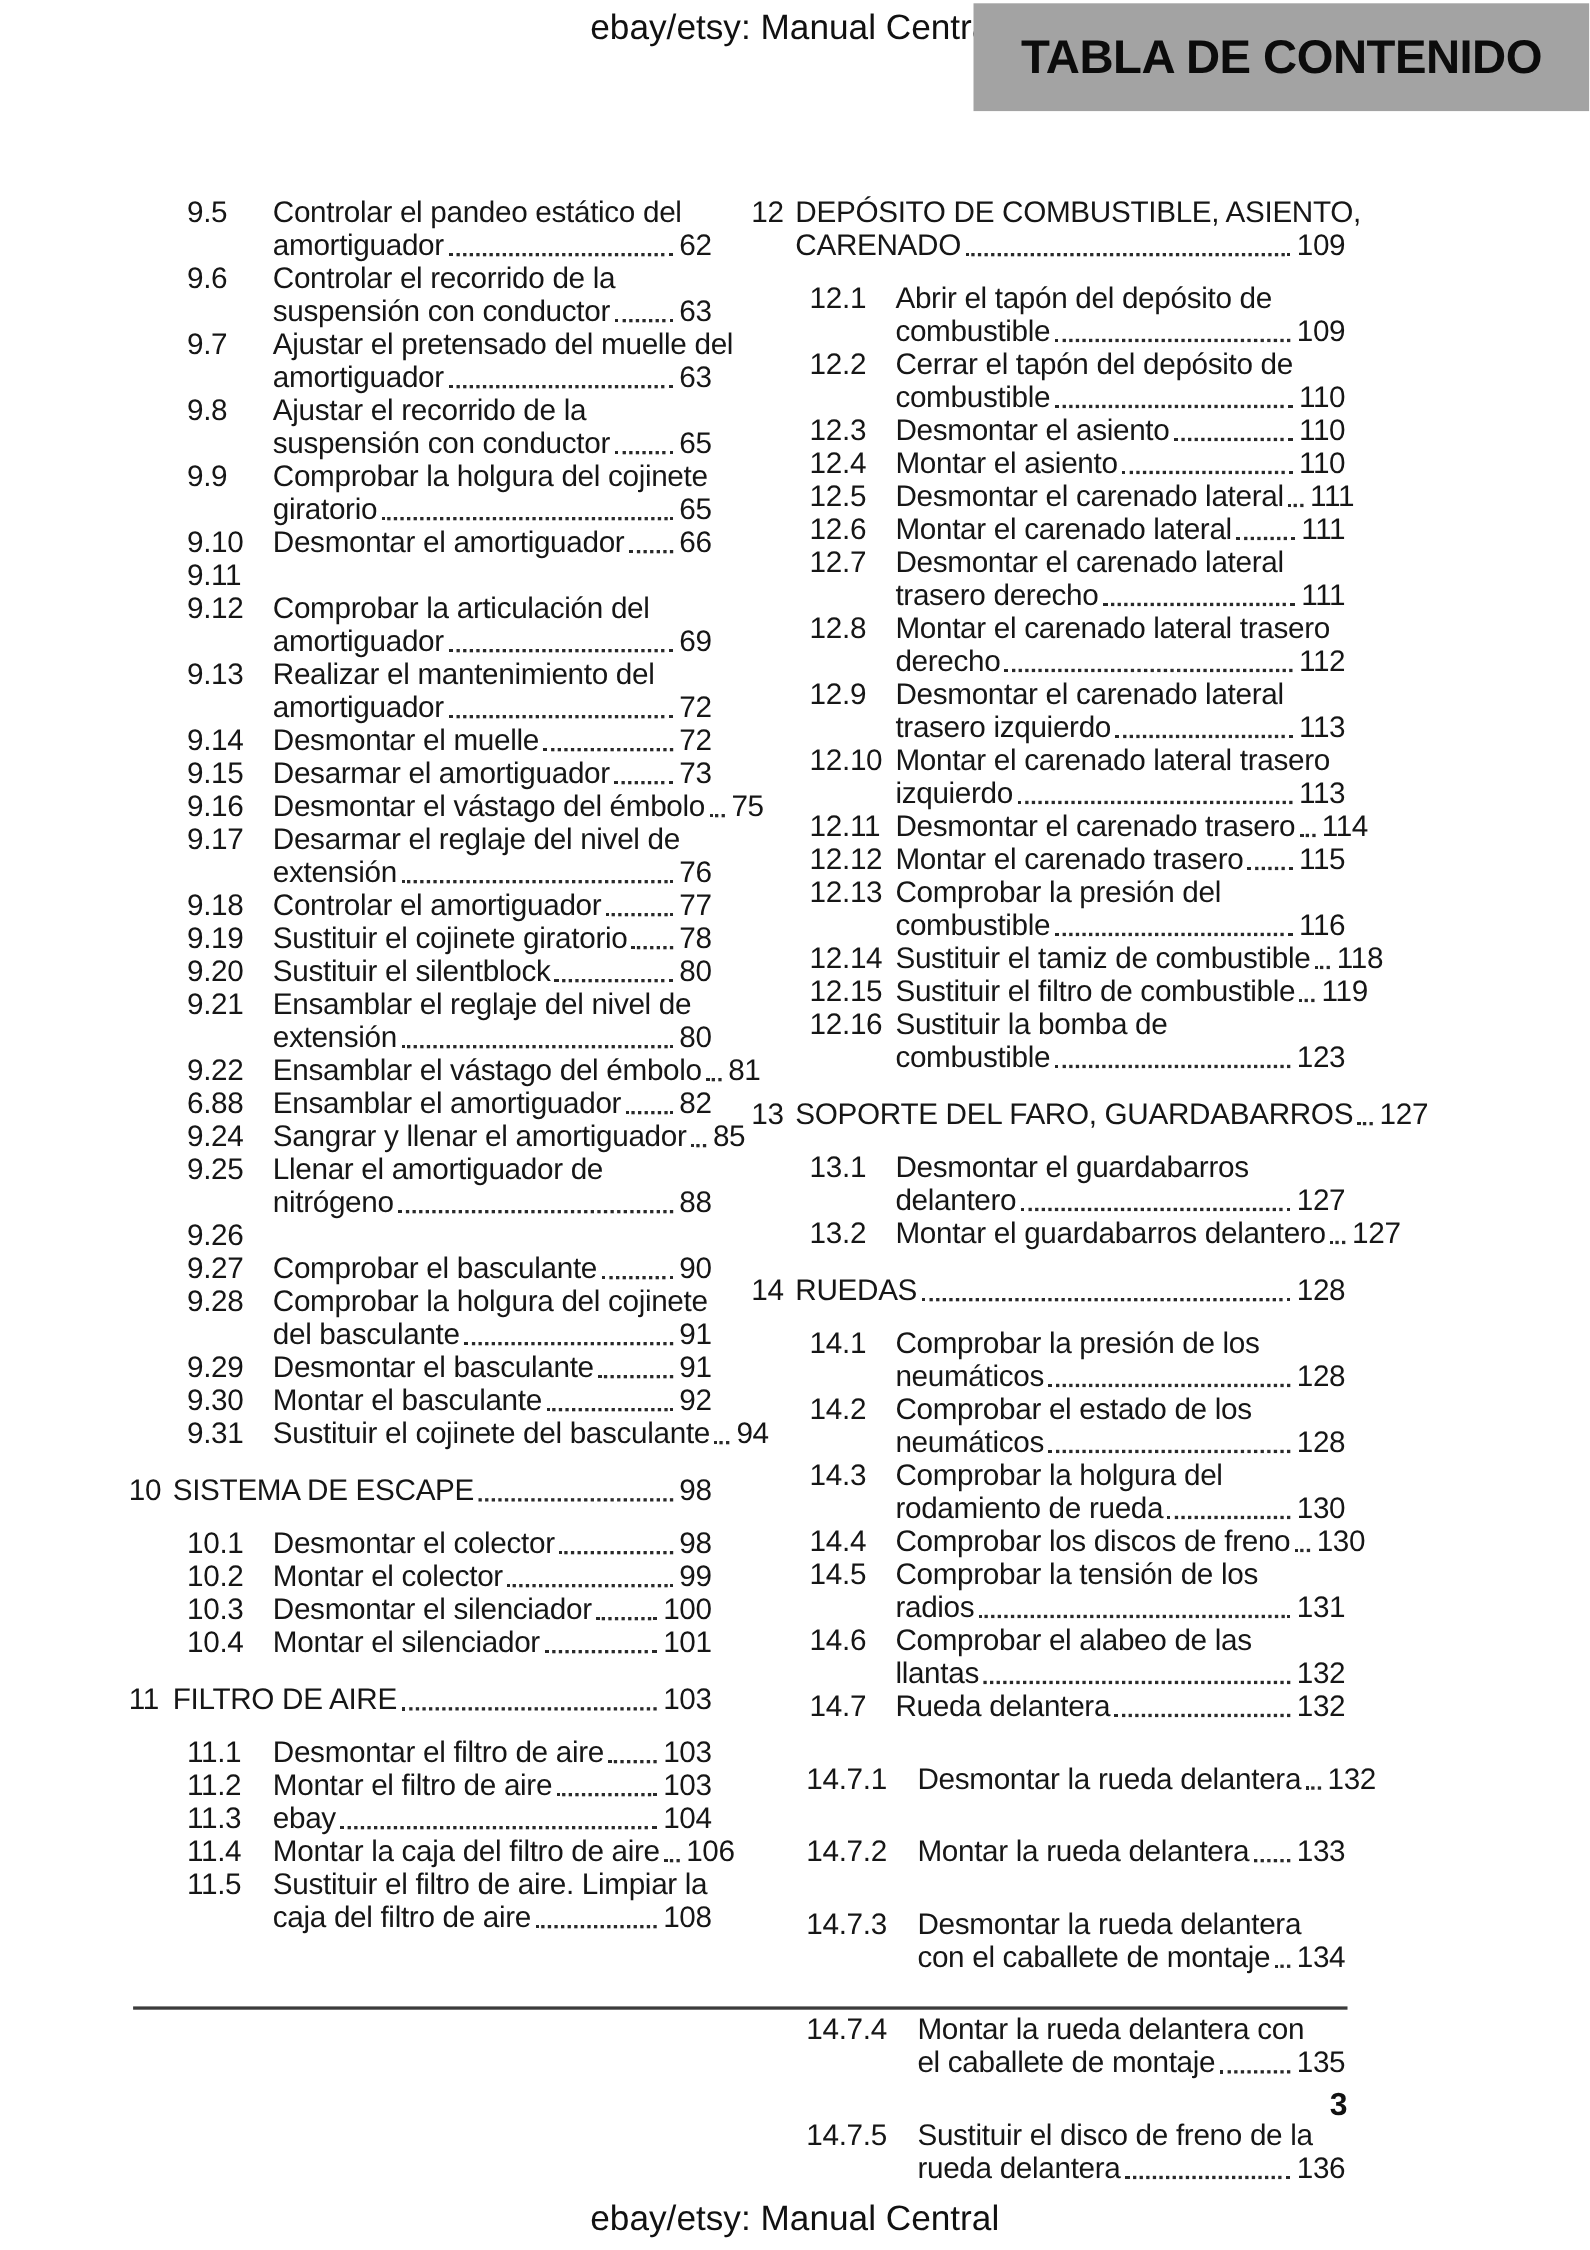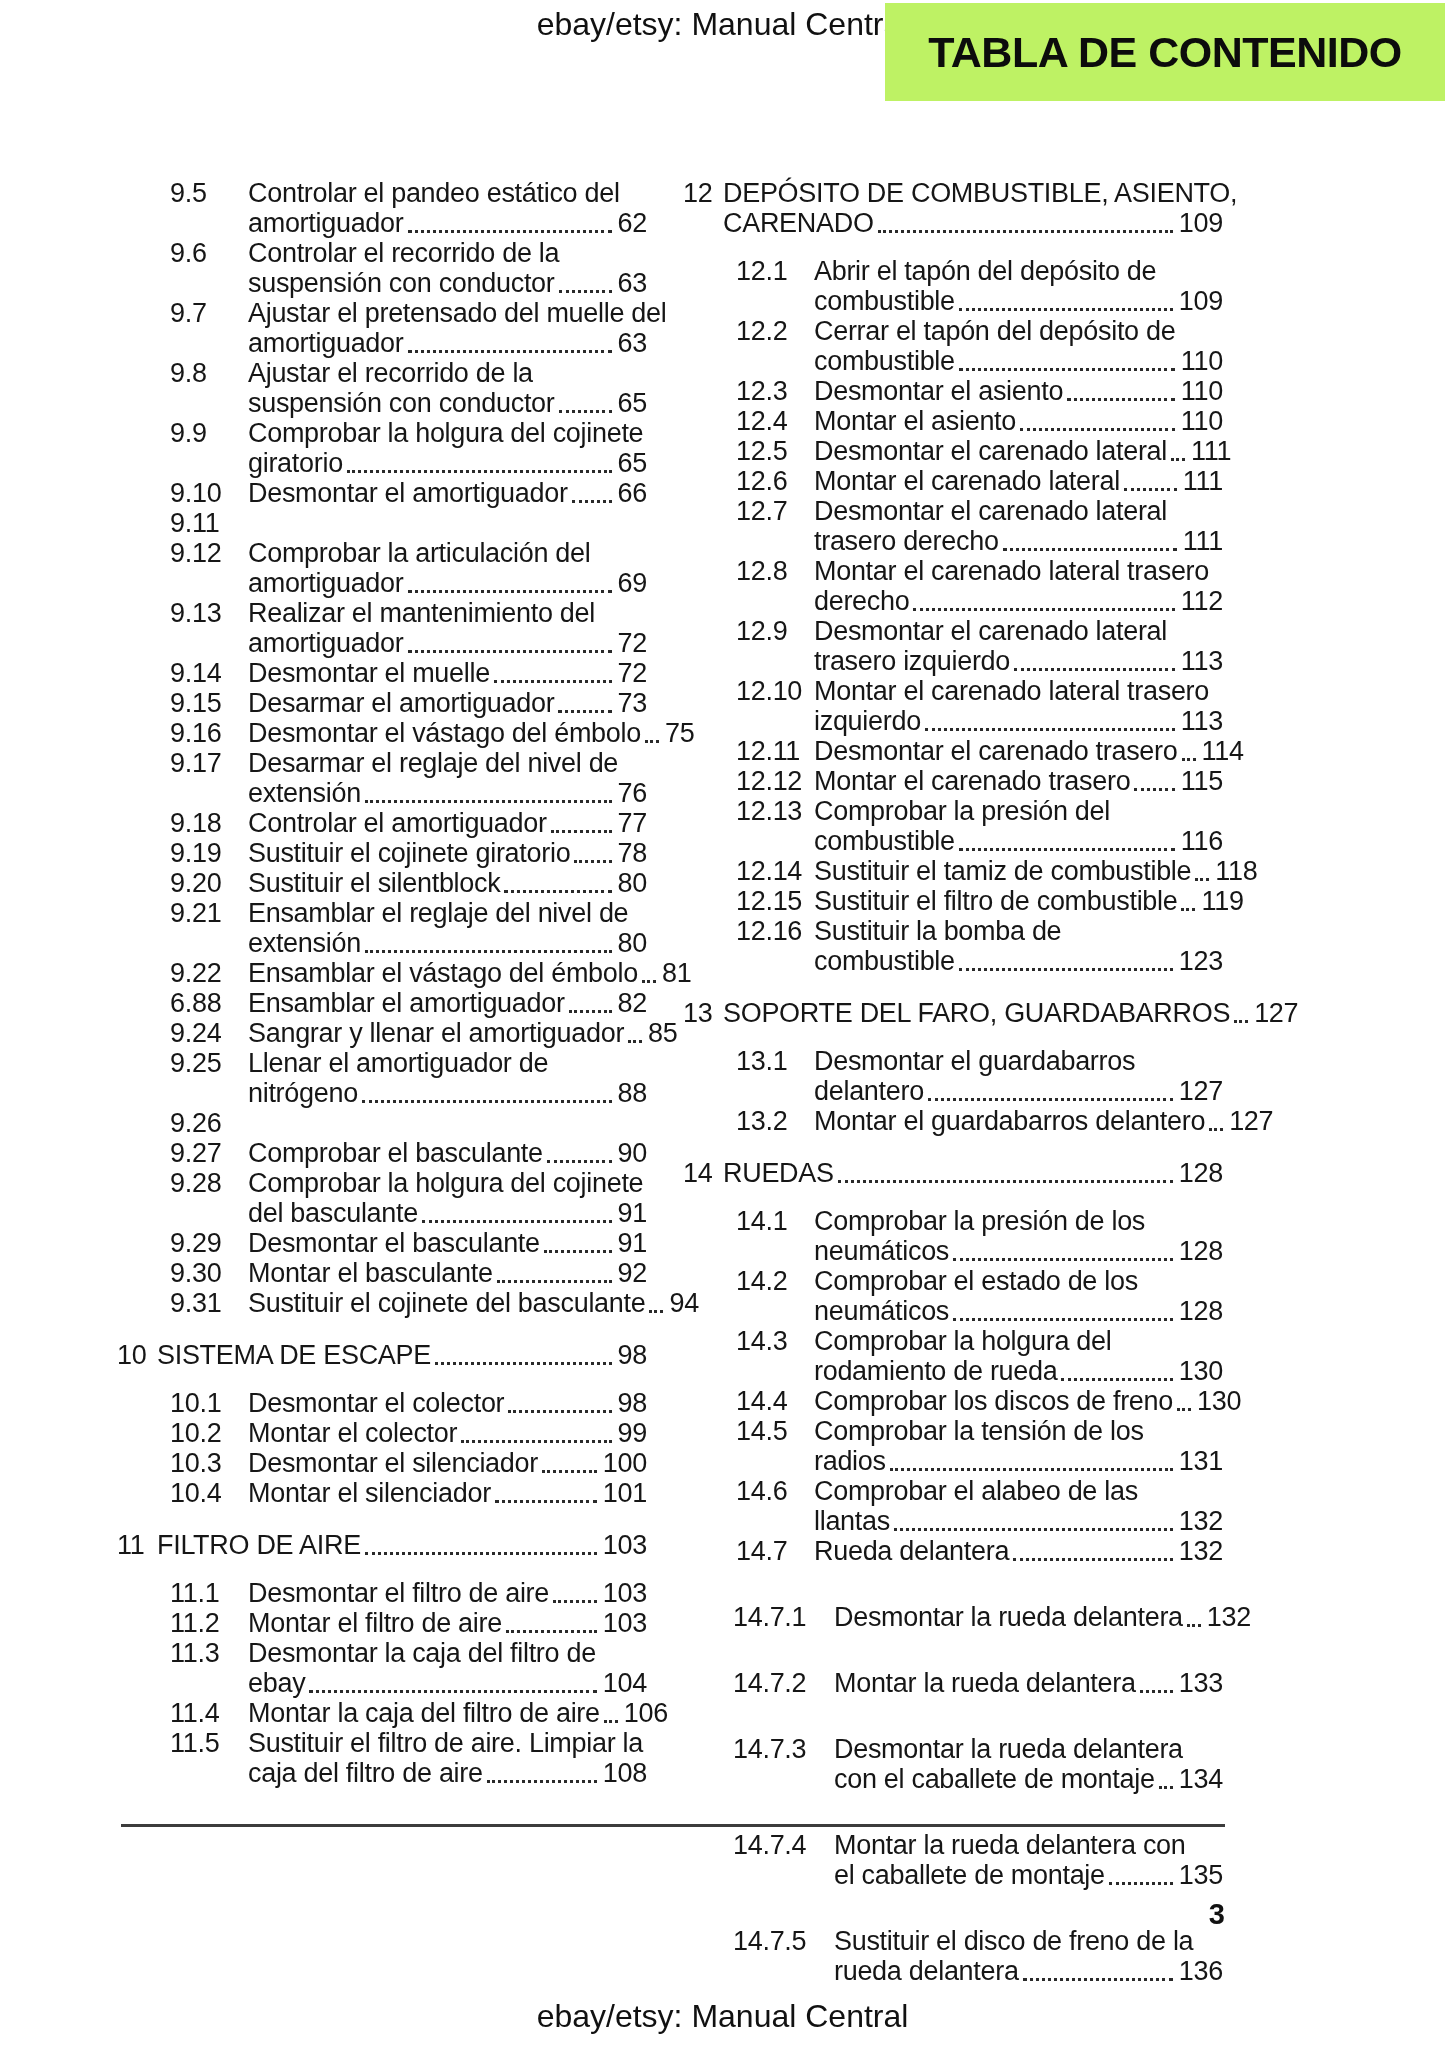--- a/index.html
+++ b/index.html
@@ -22,21 +22,21 @@
     color: #111;
   }
 
   
   .title-banner {
     position: absolute;
     top: 3px;
     left: 885px;
     width: 560px;
     height: 98px;
-    background: #bef264;
+    background: #a3a3a3;
     display: flex;
     align-items: center;
     justify-content: center;
   }
   .title-banner .title-text {
     font-weight: 700;
     font-size: 43px;
     letter-spacing: -0.5px;
     color: #0c0c0c;
     white-space: nowrap;
@@ -470,21 +470,20 @@
             <div class="line last">
               <span class="t">Montar el filtro de aire</span>
               <span class="dots"></span>
               <span class="pg">103</span>
             </div>
           </div>
         </div>
         <div class="entry lvl2">
           <span class="num">11.3</span>
           <div class="body">
-            <div class="line">Desmontar la caja del filtro de</div>
             <div class="line last">
               <span class="t">ebay</span>
               <span class="dots"></span>
               <span class="pg">104</span>
             </div>
           </div>
         </div>
         <div class="entry lvl2">
           <span class="num">11.4</span>
           <div class="body">

